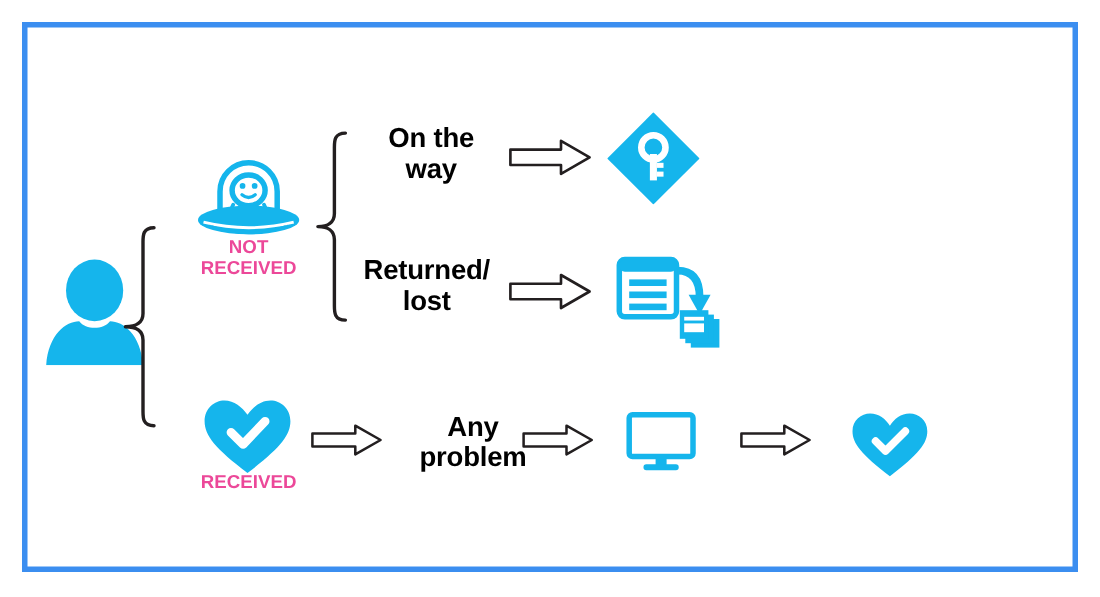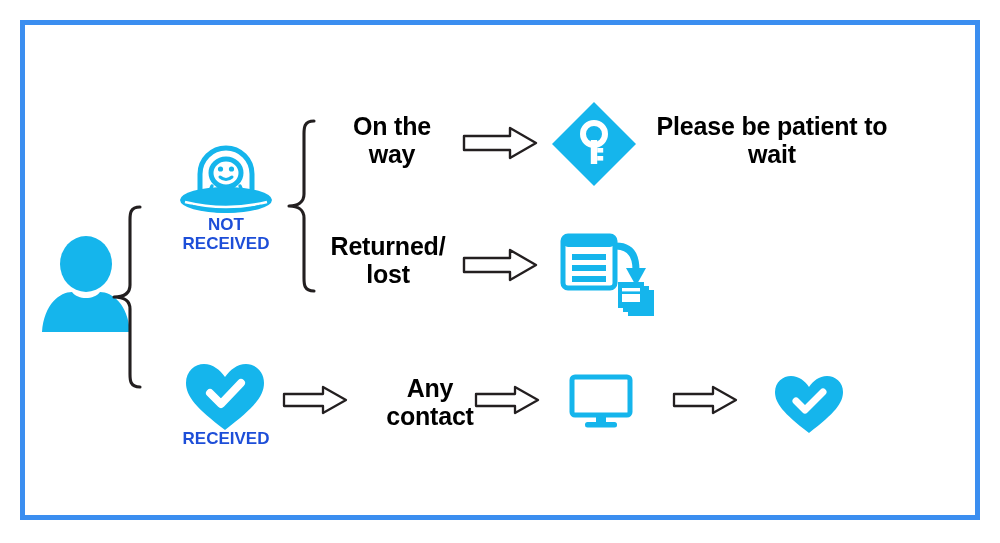--- a/index.html
+++ b/index.html
@@ -36,21 +36,21 @@
     color: #000000;
     font-weight: bold;
     text-align: center;
     line-height: 1.12;
     letter-spacing: -0.2px;
     white-space: pre-line;
   }
   .label.big   { font-size: 25px; }
   .icon-caption {
     position: absolute;
-    color: #1d4ed8;
+    color: #ec4899;
     font-weight: bold;
     text-align: center;
     font-size: 17px;
     line-height: 1.1;
     white-space: pre-line;
   }
   .svgbox { display: block; }
   .arrow { position: absolute; }
   .brace { position: absolute; }
 </style>
@@ -114,22 +114,20 @@
   <div class="node" style="left:552px; top:102px; width:84px; height:84px;">
     <svg class="svgbox" width="84" height="84" viewBox="0 0 84 84" aria-hidden="true">
       <rect x="42" y="0" width="59.4" height="59.4" transform="rotate(45 42 0)" fill="#15b5ec"></rect>
       <circle cx="42" cy="32" r="11" fill="none" stroke="#ffffff" stroke-width="6"></circle>
       <rect x="38.8" y="38" width="6.4" height="24" fill="#ffffff"></rect>
       <rect x="45.2" y="46" width="6" height="4.6" fill="#ffffff"></rect>
       <rect x="45.2" y="54" width="6" height="4.6" fill="#ffffff"></rect>
     </svg>
   </div>
 
-  <div class="label big" style="left:640px; top:112px; width:264px;">Please be patient to
-wait</div>
 
   <div class="label big" style="left:312px; top:232px; width:152px;">Returned/
 lost</div>
 
   <div class="arrow" style="left:462px; top:248px; width:76px; height:34px;">
     <svg class="svgbox" width="76" height="34" viewBox="0 0 76 34" aria-hidden="true">
       <path d="M2 10 L48 10 L48 2 L74 17 L48 32 L48 24 L2 24 Z" fill="#ffffff" stroke="#231f20" stroke-width="2.4" stroke-linejoin="round"></path>
     </svg>
   </div>
 
@@ -162,21 +160,21 @@
   </div>
   <div class="icon-caption" style="left:168px; top:430px; width:116px;">RECEIVED</div>
 
   <div class="arrow" style="left:282px; top:385px; width:66px; height:30px;">
     <svg class="svgbox" width="66" height="30" viewBox="0 0 66 30" aria-hidden="true">
       <path d="M2 9 L41 9 L41 2 L64 15 L41 28 L41 21 L2 21 Z" fill="#ffffff" stroke="#231f20" stroke-width="2.3" stroke-linejoin="round"></path>
     </svg>
   </div>
 
   <div class="label big" style="left:358px; top:374px; width:144px;">Any
-contact</div>
+problem</div>
 
   <div class="arrow" style="left:474px; top:385px; width:66px; height:30px;">
     <svg class="svgbox" width="66" height="30" viewBox="0 0 66 30" aria-hidden="true">
       <path d="M2 9 L41 9 L41 2 L64 15 L41 28 L41 21 L2 21 Z" fill="#ffffff" stroke="#231f20" stroke-width="2.3" stroke-linejoin="round"></path>
     </svg>
   </div>
 
   <div class="node" style="left:569px; top:374px; width:64px; height:56px;">
     <svg class="svgbox" width="64" height="56" viewBox="0 0 64 56" aria-hidden="true">
       <rect x="3" y="3" width="58" height="38" rx="3" fill="none" stroke="#15b5ec" stroke-width="5"></rect>

